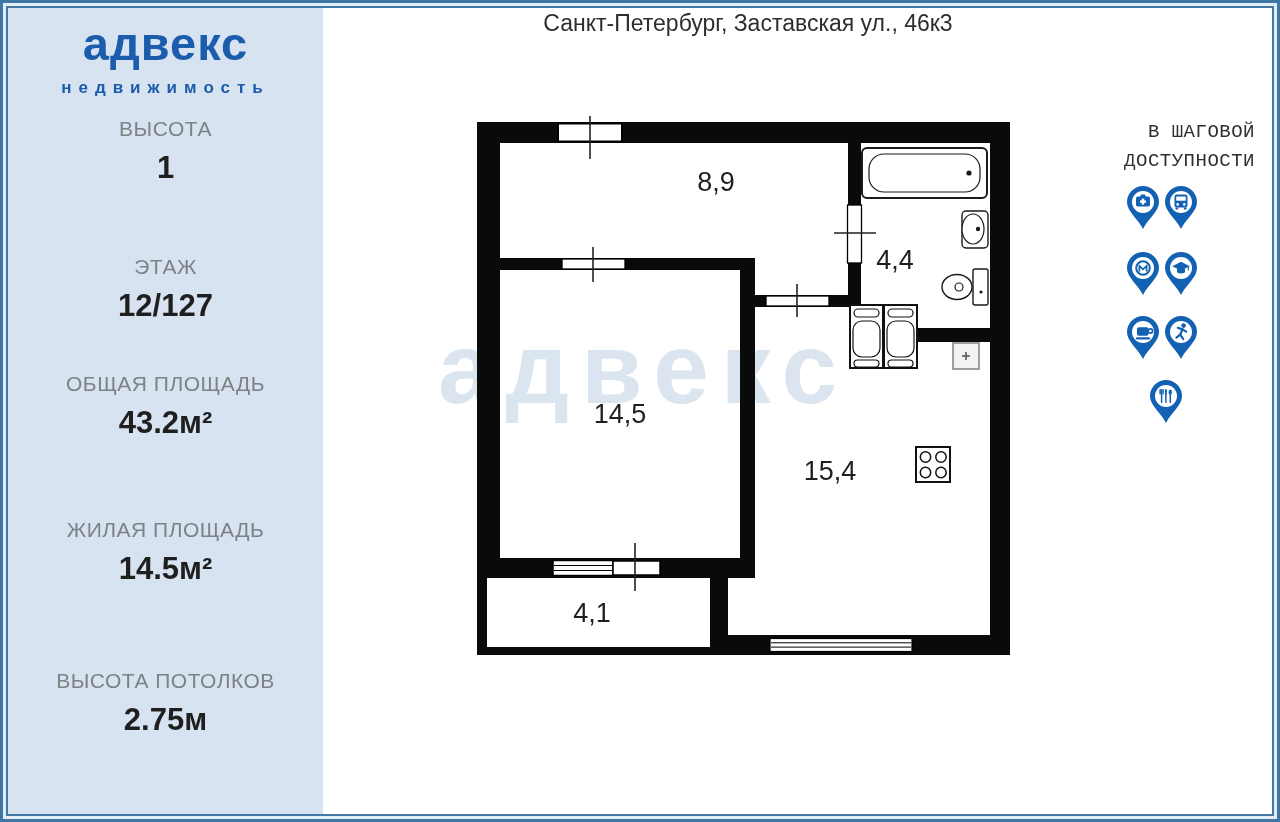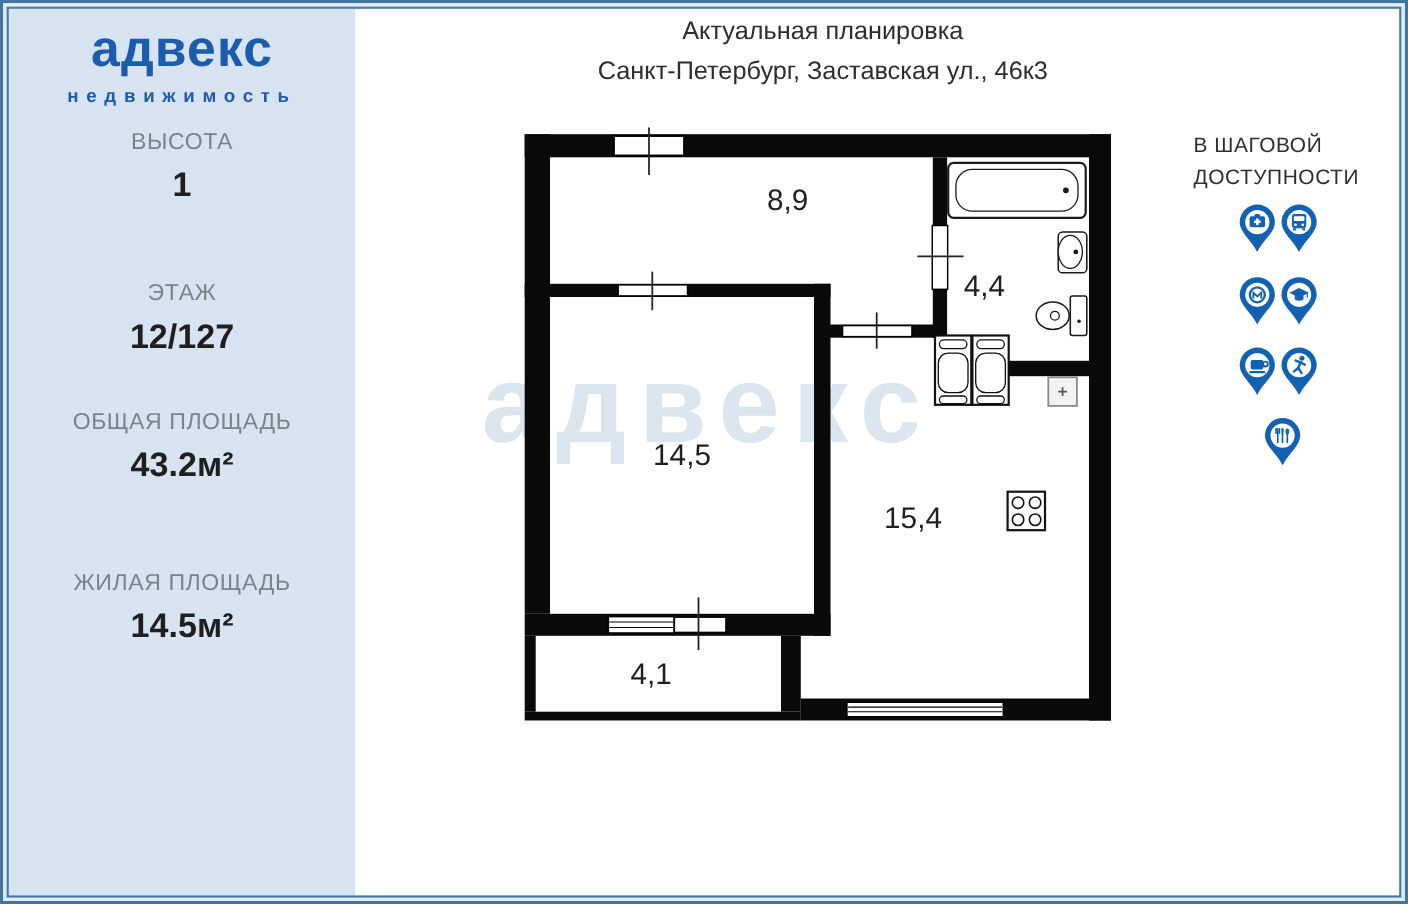--- a/index.html
+++ b/index.html
@@ -41,22 +41,22 @@
     font-size:100px;font-weight:bold;color:#dbe5f0;letter-spacing:12px;line-height:1;
     white-space:nowrap;
   }
 
   
   .plan{position:absolute;left:470px;top:115px;z-index:1;}
   .room-label{font-size:27px;fill:#1f1f1f;}
 
   
   .nearby-heading{
-    position:absolute;left:1085px;top:118px;width:170px;text-align:left;
-    font-size:19px;line-height:29px;color:#2f2f2f;z-index:2;letter-spacing:0.5px;
+    position:absolute;left:1085px;top:118px;width:170px;text-align:right;
+    font-size:19px;line-height:29px;color:#2f2f2f;z-index:2;letter-spacing:0.5px;font-family:Liberation Mono, monospace;
   }
   .pin{position:absolute;z-index:2;}
 </style>
 </head>
 <body>
 
 <div class="frame-outer"></div>
 <div class="frame-mid"></div>
 <div class="frame-inner"></div>
 
@@ -74,24 +74,27 @@
     <div class="spec-value">12/127</div>
   </div>
   <div class="spec spec3">
     <div class="spec-label">ОБЩАЯ ПЛОЩАДЬ</div>
     <div class="spec-value">43.2м²</div>
   </div>
   <div class="spec spec4">
     <div class="spec-label">ЖИЛАЯ ПЛОЩАДЬ</div>
     <div class="spec-value">14.5м²</div>
   </div>
+  <div class="spec spec5">
+    <div class="spec-label">ВЫСОТА ПОТОЛКОВ</div>
+    <div class="spec-value">2.75м</div>
+  </div>
 </div>
 
 <div class="header">
-  <div class="header-title">Актуальная планировка</div>
   <div class="header-address">
     <span>Санкт-Петербург, </span><b>Заставская ул., 46к3</b>
   </div>
 </div>
 
 <div class="watermark">адвекс</div>
 
 <svg class="plan" width="545" height="545" viewBox="0 0 545 545">
 
   <g fill="#0a0a0a">

